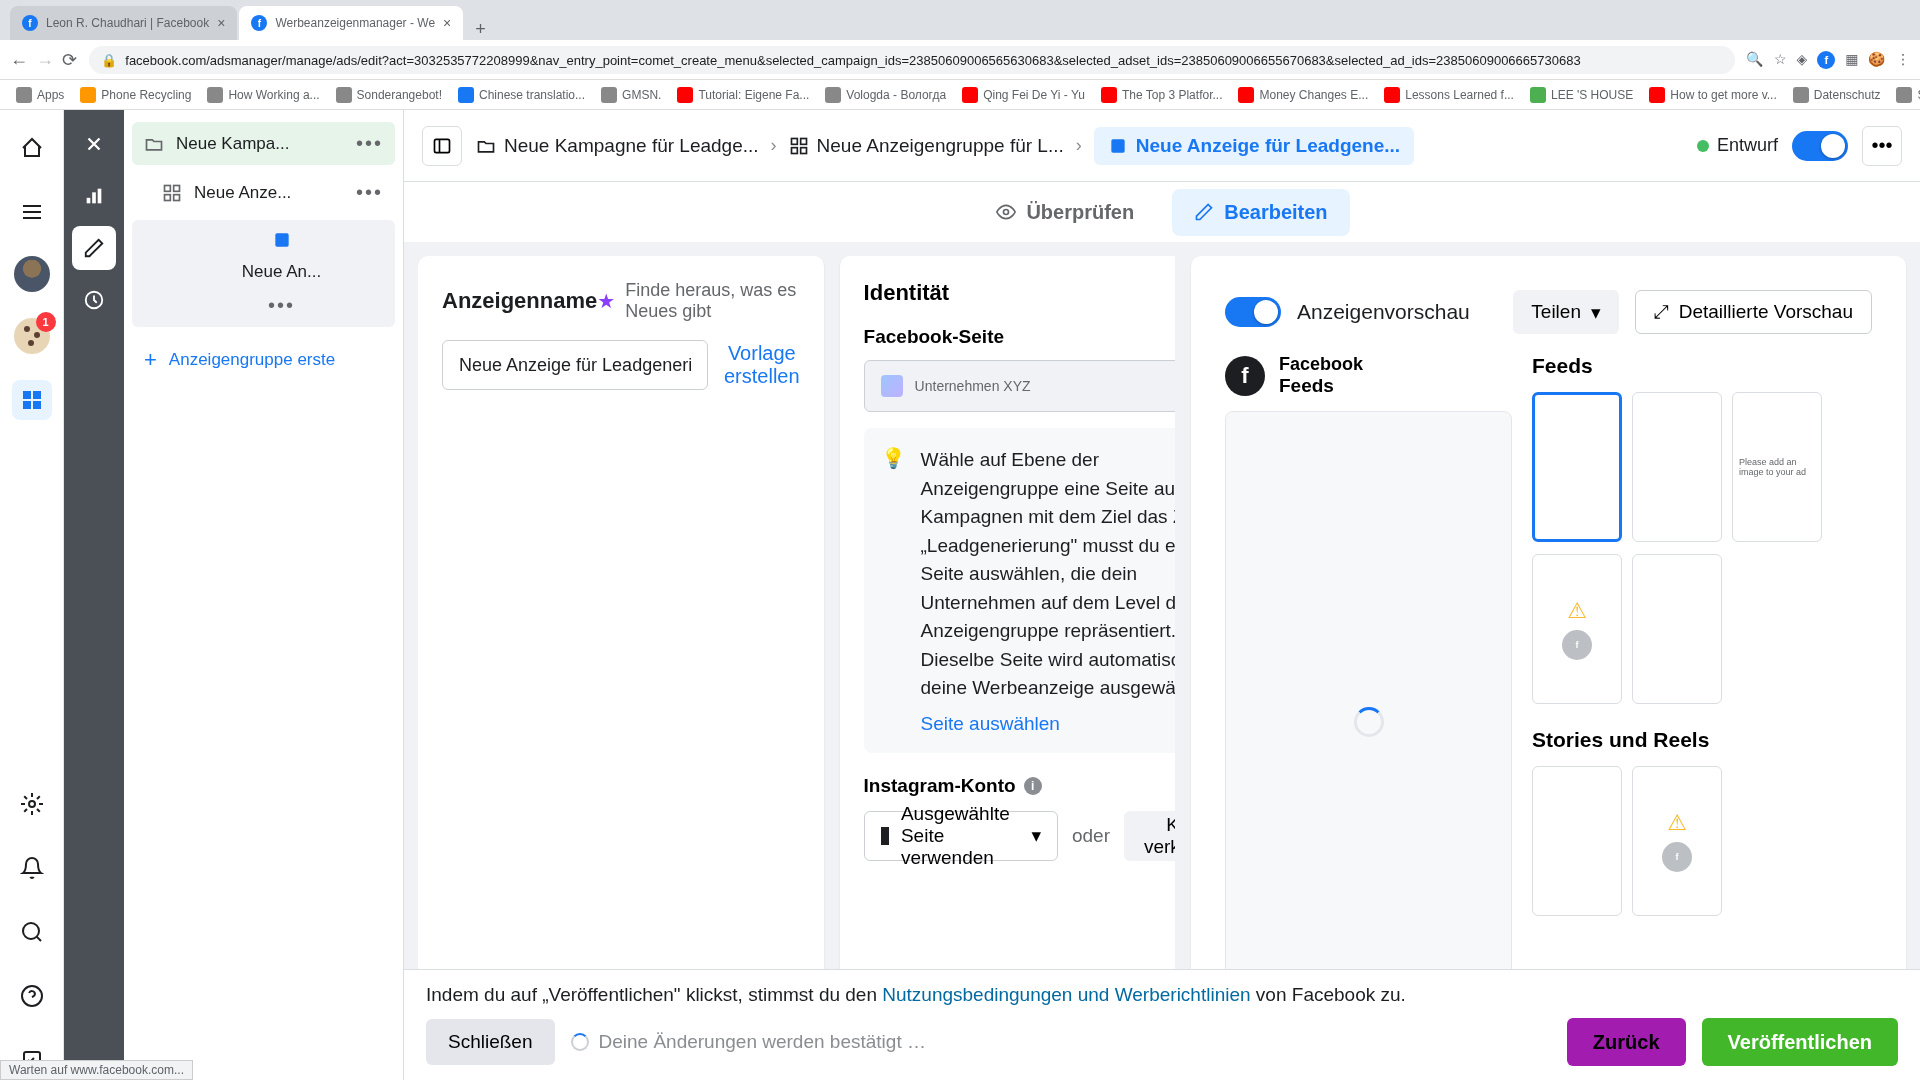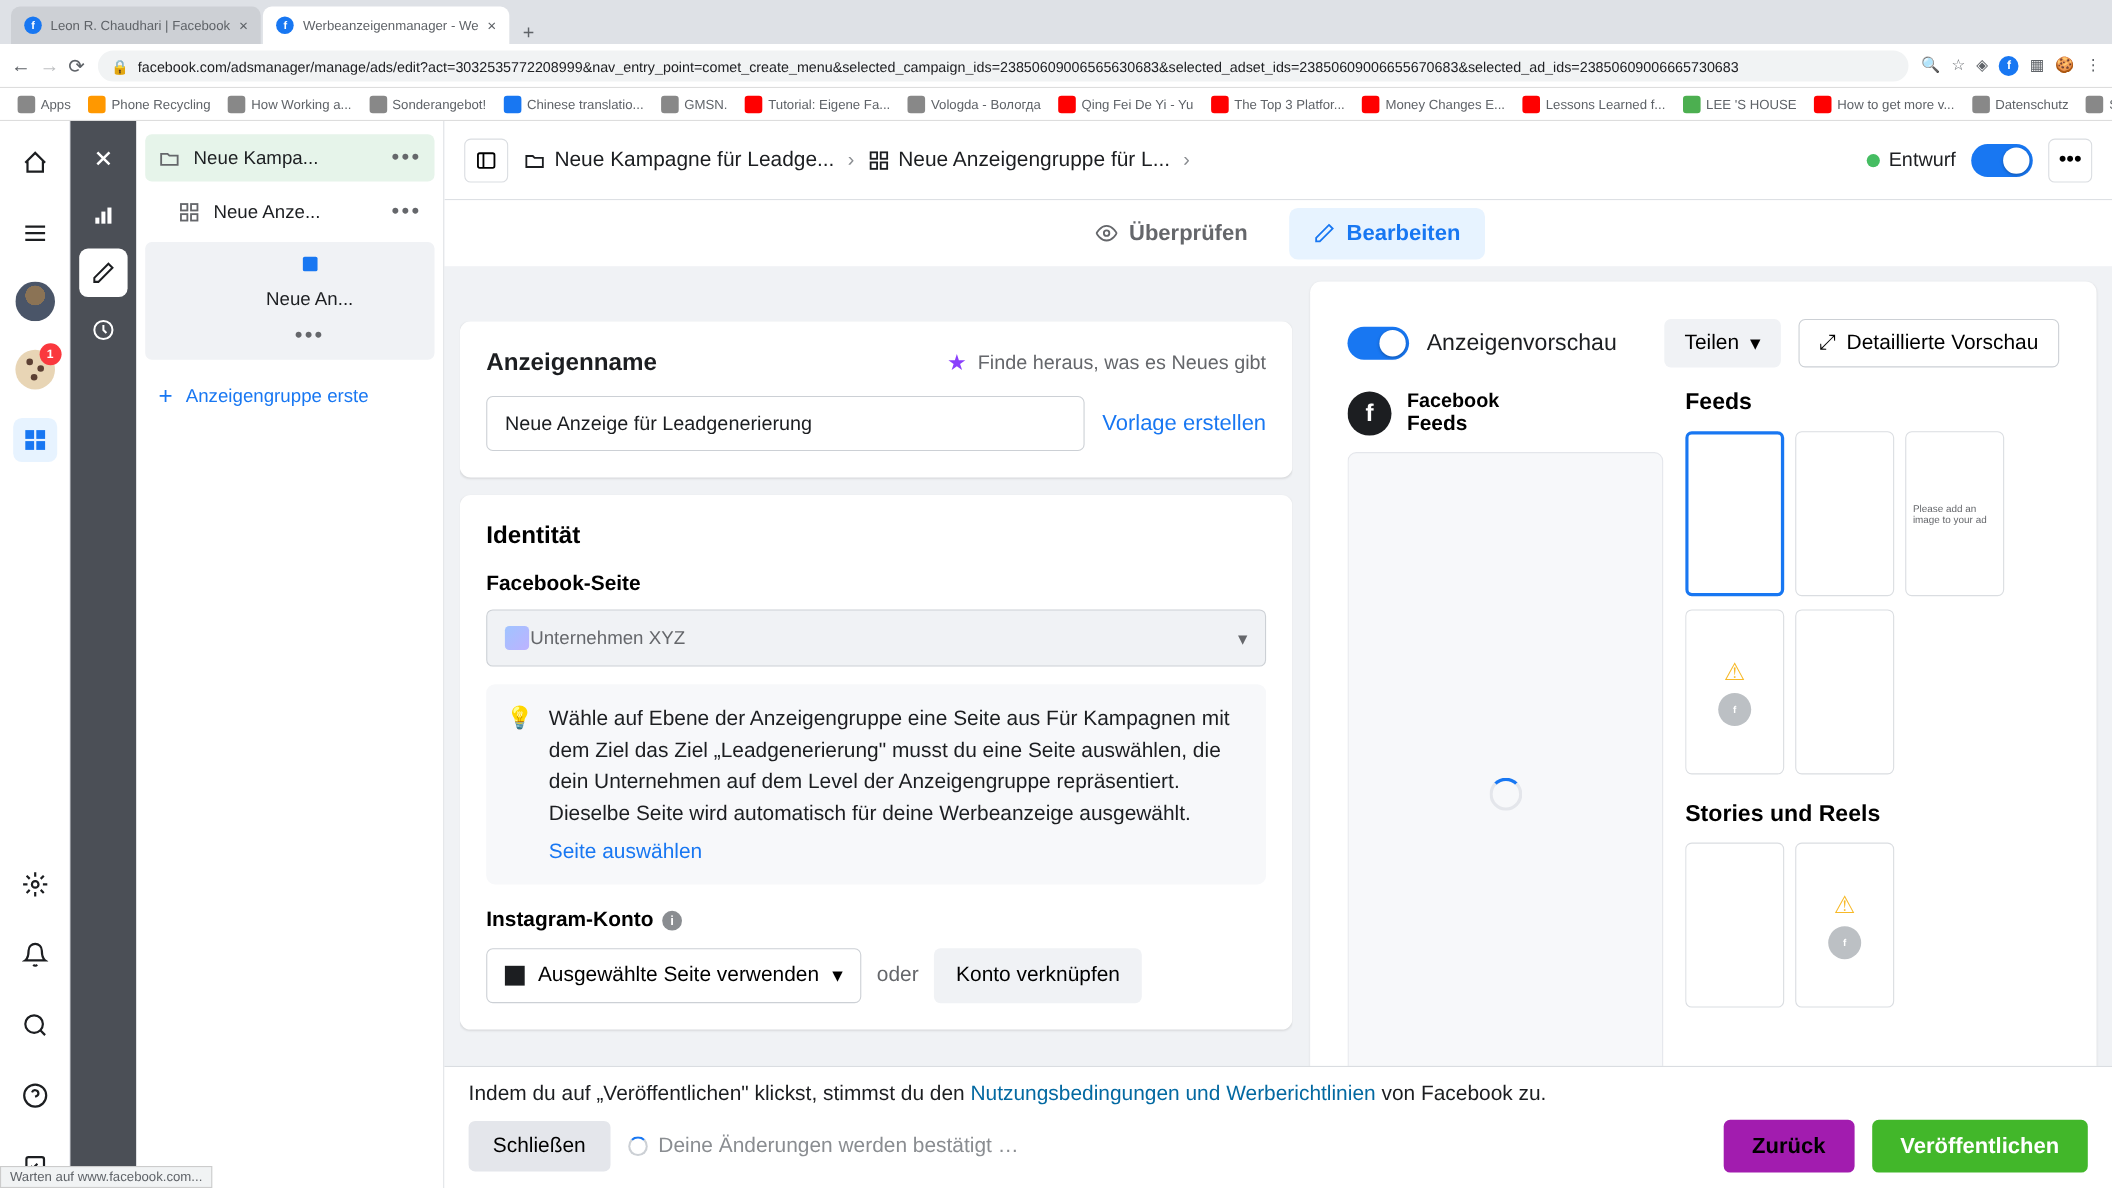--- a/index.html
+++ b/index.html
@@ -76,34 +76,34 @@
   .toggle-knob { position: absolute; width: 24px; height: 24px; background: #fff; border-radius: 50%; top: 3px; right: 3px; box-shadow: 0 1px 3px rgba(0,0,0,0.3); }
   .top-more { width: 40px; height: 40px; border: 1px solid #dadde1; border-radius: 6px; display: flex; align-items: center; justify-content: center; font-size: 20px; }
   
   .tabs-row { height: 60px; display: flex; align-items: center; justify-content: center; gap: 16px; background: #fff; }
   .tab-btn { display: flex; align-items: center; gap: 10px; padding: 12px 22px; border-radius: 8px; font-size: 20px; font-weight: 600; color: #65676b; }
   .tab-btn.active { background: #e7f3ff; color: #1877f2; }
   .tab-btn svg { width: 20px; height: 20px; }
   
   .editor-body { flex: 1; display: flex; gap: 16px; padding: 14px; overflow: hidden; }
   
-  .form-col { width: 757px; display: flex; flex-direction: column; gap: 16px; overflow-y: auto; margin-top: 36px; }
+  .form-col { width: 757px; display: flex; gap: 16px; overflow-y: auto; }
   .card { background: #fff; border-radius: 10px; padding: 24px; box-shadow: 0 1px 2px rgba(0,0,0,0.1); }
   .card-head { display: flex; align-items: center; justify-content: space-between; margin-bottom: 18px; }
   .card-title { font-size: 22px; font-weight: 700; color: #1c1e21; }
   .whats-new { display: flex; align-items: center; gap: 10px; color: #65676b; font-size: 18px; }
   .star-icon { color: #8a3ffc; font-size: 20px; }
   .name-row { display: flex; gap: 16px; align-items: center; }
   .text-input { flex: 1; height: 50px; border: 1px solid #ccd0d5; border-radius: 6px; padding: 0 16px; font-size: 18px; color: #1c1e21; }
   .link-btn { color: #1877f2; font-size: 20px; background: none; border: none; }
   
   .section-title { font-size: 22px; font-weight: 700; margin-bottom: 20px; }
   .field-label { font-size: 19px; font-weight: 700; margin-bottom: 12px; display: flex; align-items: center; gap: 8px;}
   .info-icon { width: 18px; height: 18px; border-radius: 50%; background: #8a8d91; color: #fff; font-size: 12px; display: inline-flex; align-items: center; justify-content: center; font-weight: bold;}
-  .select-box { height: 52px; border: 1px solid #ccd0d5; background: #f0f2f5; border-radius: 6px; display: flex; align-items: center; padding: 0 16px; gap: 1px; font-size: 17px; color: #65676b; margin-bottom: 16px; }
+  .select-box { height: 52px; border: 1px solid #ccd0d5; background: #f0f2f5; border-radius: 6px; display: flex; align-items: center; padding: 0 16px; gap: 12px; font-size: 14px; color: #65676b; margin-bottom: 16px; }
   .select-box .chev { margin-left: auto; }
   .page-icon { width: 22px; height: 22px; border-radius: 4px; background: linear-gradient(135deg,#a0c4ff,#bdb2ff); }
   
   .info-box { background: #f7f8fa; border-radius: 8px; padding: 18px; display: flex; gap: 14px; }
   .bulb { font-size: 20px; color: #1c1e21; flex-shrink: 0; }
   .info-text { font-size: 19px; line-height: 1.5; color: #1c1e21; }
   .info-link { color: #1877f2; display: block; margin-top: 10px; font-size: 19px; }
   
   .ig-row { display: flex; align-items: center; gap: 14px; margin-top: 14px; }
   .ig-select { height: 50px; border: 1px solid #ccd0d5; border-radius: 6px; display: flex; align-items: center; padding: 0 16px; gap: 12px; font-size: 19px; }
@@ -394,20 +394,26 @@
         <div class="bc-item">
           <svg class="bc-icon" viewBox="0 0 24 24" fill="none" stroke="currentColor" stroke-width="2">
               <rect x="3" y="3" width="7" height="7"></rect>
               <rect x="14" y="3" width="7" height="7"></rect>
               <rect x="3" y="14" width="7" height="7"></rect>
               <rect x="14" y="14" width="7" height="7"></rect>
             </svg>
           <span>Neue Anzeigengruppe für L...</span>
         </div>
         <span class="bc-chevron">›</span>
+        <div class="bc-item active">
+          <svg class="bc-icon" viewBox="0 0 24 24" fill="currentColor">
+              <rect x="4" y="4" width="16" height="16" rx="2"></rect>
+            </svg>
+          <span>Neue Anzeige für Leadgene...</span>
+        </div>
       </div>
       <div class="status-pill">
         <span class="status-dot"></span>
         <span>Entwurf</span>
       </div>
       <div class="toggle">
           <div class="toggle-knob"></div>
         </div>
       <div class="top-more">•••</div>
     </div>

